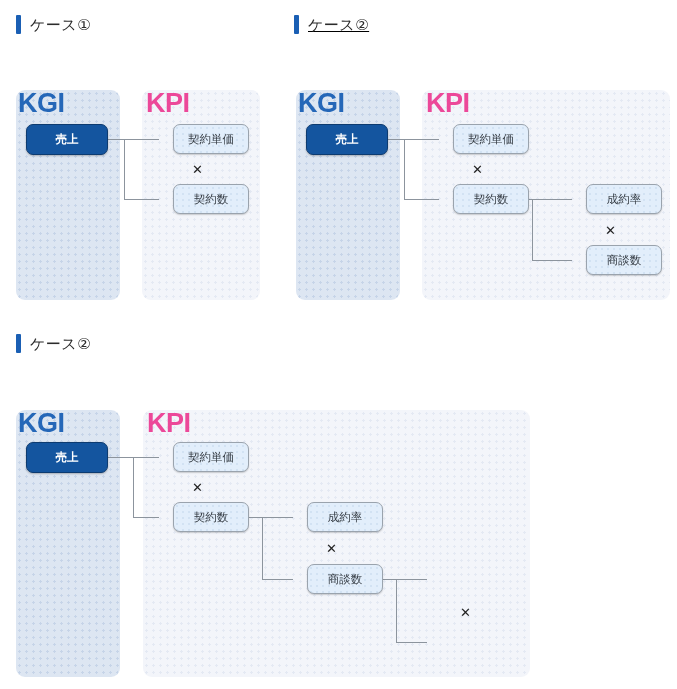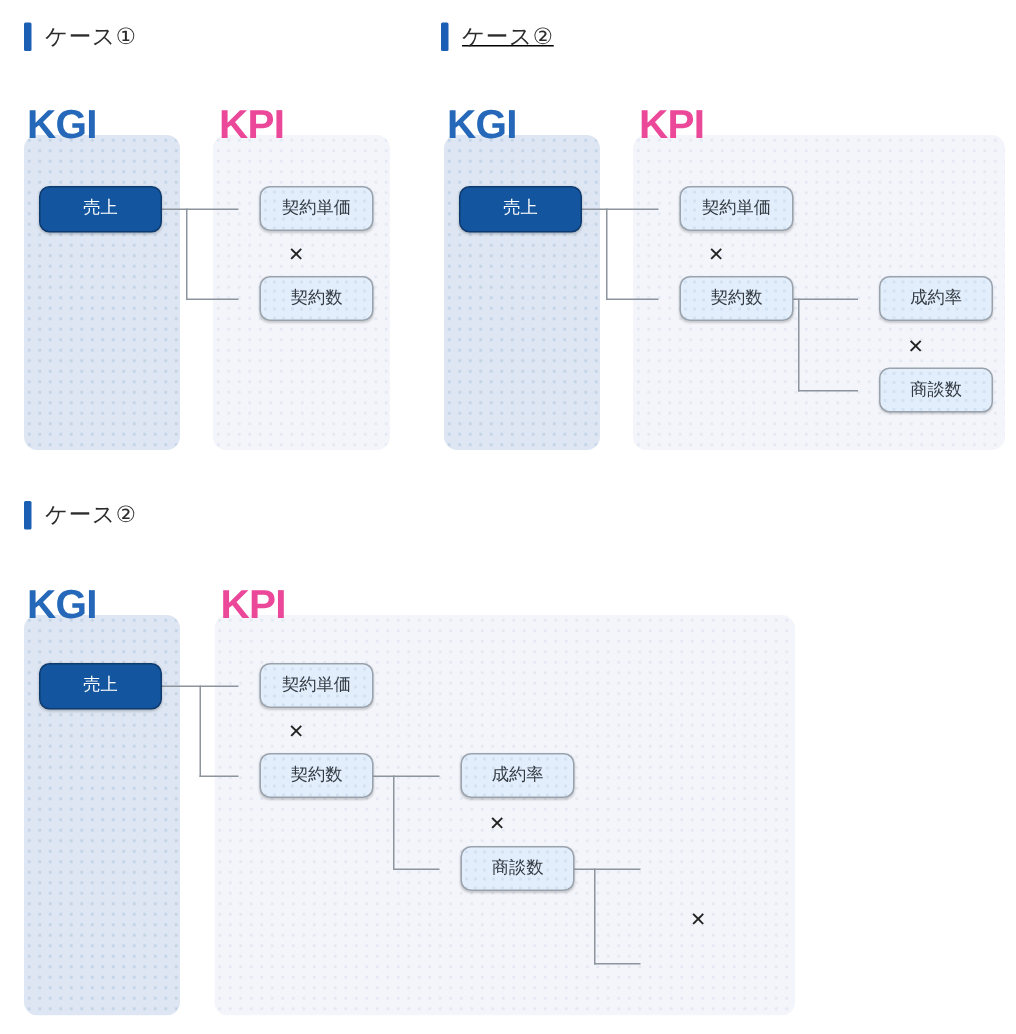--- a/index.html
+++ b/index.html
@@ -24,33 +24,33 @@
     background-image:radial-gradient(#c6d4e8 1px, transparent 1.1px);
     background-size:7px 7px;
   }
   .panel.kpi{
     background-color:#f3f5fa;
     background-image:radial-gradient(#e4e9f3 1px, transparent 1.1px);
     background-size:7px 7px;
   }
   .panel-head{
     position:absolute;font-size:27px;font-weight:700;line-height:1;
-    letter-spacing:-.5px;white-space:nowrap;
+    letter-spacing:-.5px;white-space:nowrap;margin-top:20px;
   }
   .panel-head.kgi{color:#2567b8;}
   .panel-head.kpi{color:#ec4899;}
 
   
   .node{
     position:absolute;box-sizing:border-box;
     display:flex;align-items:center;justify-content:center;text-align:center;
     border-radius:7px;font-size:11.5px;line-height:1.25;
   }
   .node.kgi{
-    background:#14559f;border:1.5px solid #0d3b70;color:#ffffff;font-weight:400;
+    background:#14559f;border:1.5px solid #0d3b70;color:#ffffff;font-weight:700;
     box-shadow:0 1px 2px rgba(0,0,0,.25);
   }
   .node.kpi{
     background-color:#e2eefb;
     background-image:radial-gradient(#d2e2f3 1px, transparent 1.1px);
     background-size:6px 6px;
     border:1px solid #9aa3ad;color:#333a42;font-weight:400;
     box-shadow:0 1px 1.5px rgba(0,0,0,.18);
     margin-left:15px;
   }

